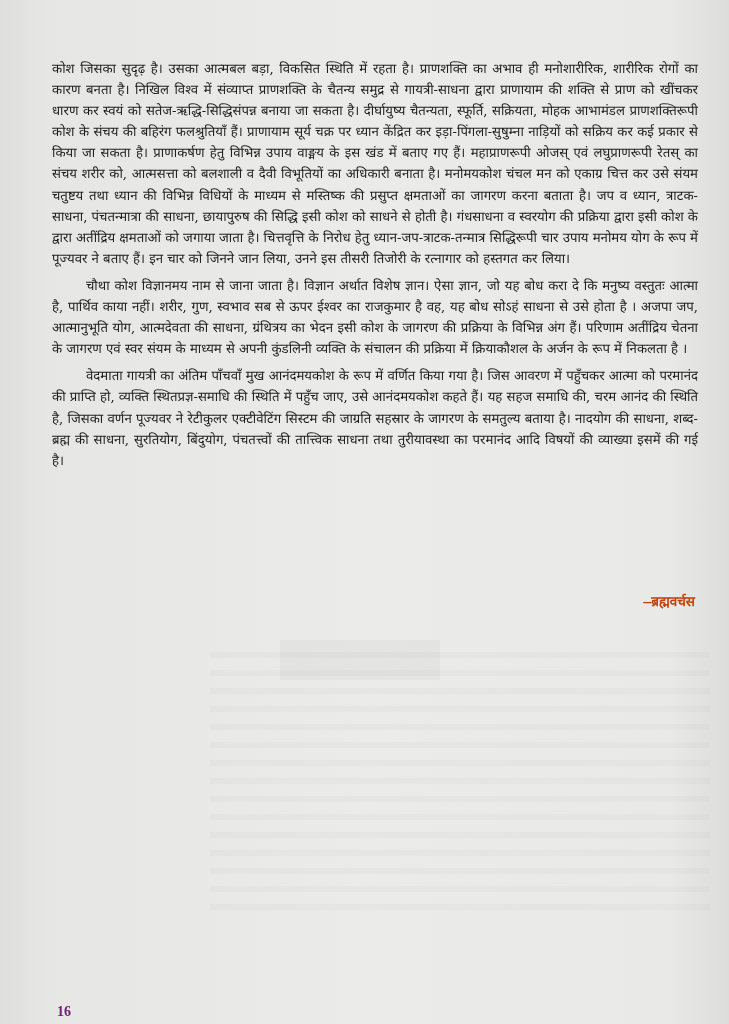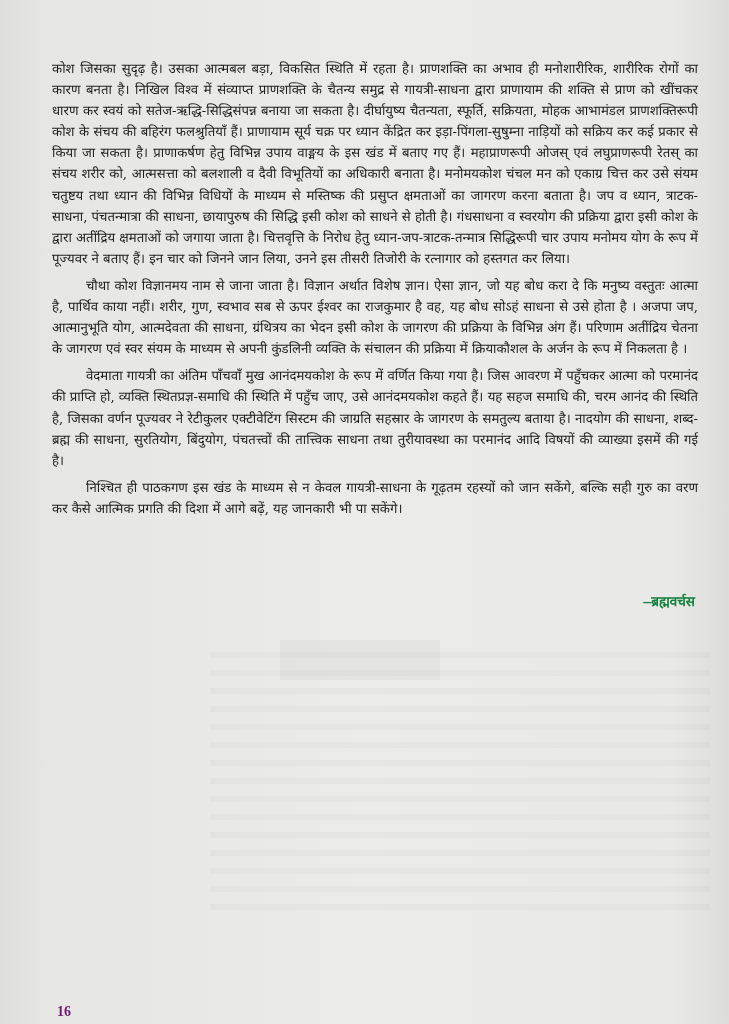--- a/index.html
+++ b/index.html
@@ -24,38 +24,37 @@
     background: rgba(140,140,140,0.07);
   }
   .body-text {
     position: absolute; left: 52px; top: 58px; width: 646px;
     font-size: 13.2px; line-height: 21.1px; text-align: justify;
   }
   .body-text p { margin: 0 0 6px 0; text-indent: 0; }
   .body-text p.indent { text-indent: 34px; }
   .signature {
     position: absolute; right: 34px; top: 592px;
-    font-size: 13.5px; font-weight: bold; color: #15803d;
+    font-size: 13.5px; font-weight: bold; color: #c2410c;
     font-family: Liberation Mono, monospace;
   }
   .page-number {
     position: absolute; left: 57px; top: 1004px;
     font-size: 14px; font-weight: bold; color: #701a75;
     font-family: "Liberation Serif", "DejaVu Serif", serif;
   }
 </style>
 </head>
 <body>
 
 <div class="page">
   <div class="bleed"></div>
   <div class="bleed-title"></div>
 
   <div class="body-text">
     <p>कोश जिसका सुदृढ़ है। उसका आत्मबल बड़ा, विकसित स्थिति में रहता है। प्राणशक्ति का अभाव ही मनोशारीरिक, शारीरिक रोगों का कारण बनता है। निखिल विश्व में संव्याप्त प्राणशक्ति के चैतन्य समुद्र से गायत्री-साधना द्वारा प्राणायाम की शक्ति से प्राण को खींचकर धारण कर स्वयं को सतेज-ऋद्धि-सिद्धिसंपन्न बनाया जा सकता है। दीर्घायुष्य चैतन्यता, स्फूर्ति, सक्रियता, मोहक आभामंडल प्राणशक्तिरूपी कोश के संचय की बहिरंग फलश्रुतियाँ हैं। प्राणायाम सूर्य चक्र पर ध्यान केंद्रित कर इड़ा-पिंगला-सुषुम्ना नाड़ियों को सक्रिय कर कई प्रकार से किया जा सकता है। प्राणाकर्षण हेतु विभिन्न उपाय वाङ्मय के इस खंड में बताए गए हैं। महाप्राणरूपी ओजस् एवं लघुप्राणरूपी रेतस् का संचय शरीर को, आत्मसत्ता को बलशाली व दैवी विभूतियों का अधिकारी बनाता है। मनोमयकोश चंचल मन को एकाग्र चित्त कर उसे संयम चतुष्टय तथा ध्यान की विभिन्न विधियों के माध्यम से मस्तिष्क की प्रसुप्त क्षमताओं का जागरण करना बताता है। जप व ध्यान, त्राटक-साधना, पंचतन्मात्रा की साधना, छायापुरुष की सिद्धि इसी कोश को साधने से होती है। गंधसाधना व स्वरयोग की प्रक्रिया द्वारा इसी कोश के द्वारा अतींद्रिय क्षमताओं को जगाया जाता है। चित्तवृत्ति के निरोध हेतु ध्यान-जप-त्राटक-तन्मात्र सिद्धिरूपी चार उपाय मनोमय योग के रूप में पूज्यवर ने बताए हैं। इन चार को जिनने जान लिया, उनने इस तीसरी तिजोरी के रत्नागार को हस्तगत कर लिया।</p>
     <p class="indent">चौथा कोश विज्ञानमय नाम से जाना जाता है। विज्ञान अर्थात विशेष ज्ञान। ऐसा ज्ञान, जो यह बोध करा दे कि मनुष्य वस्तुतः आत्मा है, पार्थिव काया नहीं। शरीर, गुण, स्वभाव सब से ऊपर ईश्वर का राजकुमार है वह, यह बोध सोऽहं साधना से उसे होता है । अजपा जप, आत्मानुभूति योग, आत्मदेवता की साधना, ग्रंथित्रय का भेदन इसी कोश के जागरण की प्रक्रिया के विभिन्न अंग हैं। परिणाम अतींद्रिय चेतना के जागरण एवं स्वर संयम के माध्यम से अपनी कुंडलिनी व्यक्ति के संचालन की प्रक्रिया में क्रियाकौशल के अर्जन के रूप में निकलता है ।</p>
     <p class="indent">वेदमाता गायत्री का अंतिम पाँचवाँ मुख आनंदमयकोश के रूप में वर्णित किया गया है। जिस आवरण में पहुँचकर आत्मा को परमानंद की प्राप्ति हो, व्यक्ति स्थितप्रज्ञ-समाधि की स्थिति में पहुँच जाए, उसे आनंदमयकोश कहते हैं। यह सहज समाधि की, चरम आनंद की स्थिति है, जिसका वर्णन पूज्यवर ने रेटीकुलर एक्टीवेटिंग सिस्टम की जाग्रति सहस्रार के जागरण के समतुल्य बताया है। नादयोग की साधना, शब्द-ब्रह्म की साधना, सुरतियोग, बिंदुयोग, पंचतत्त्वों की तात्त्विक साधना तथा तुरीयावस्था का परमानंद आदि विषयों की व्याख्या इसमें की गई है।</p>
-    <p class="indent">निश्चित ही पाठकगण इस खंड के माध्यम से न केवल गायत्री-साधना के गूढ़तम रहस्यों को जान सकेंगे, बल्कि सही गुरु का वरण कर कैसे आत्मिक प्रगति की दिशा में आगे बढ़ें, यह जानकारी भी पा सकेंगे।</p>
   </div>
 
   <div class="signature">—ब्रह्मवर्चस</div>
   <div class="page-number">16</div>
 </div>
 
 </body></html>

